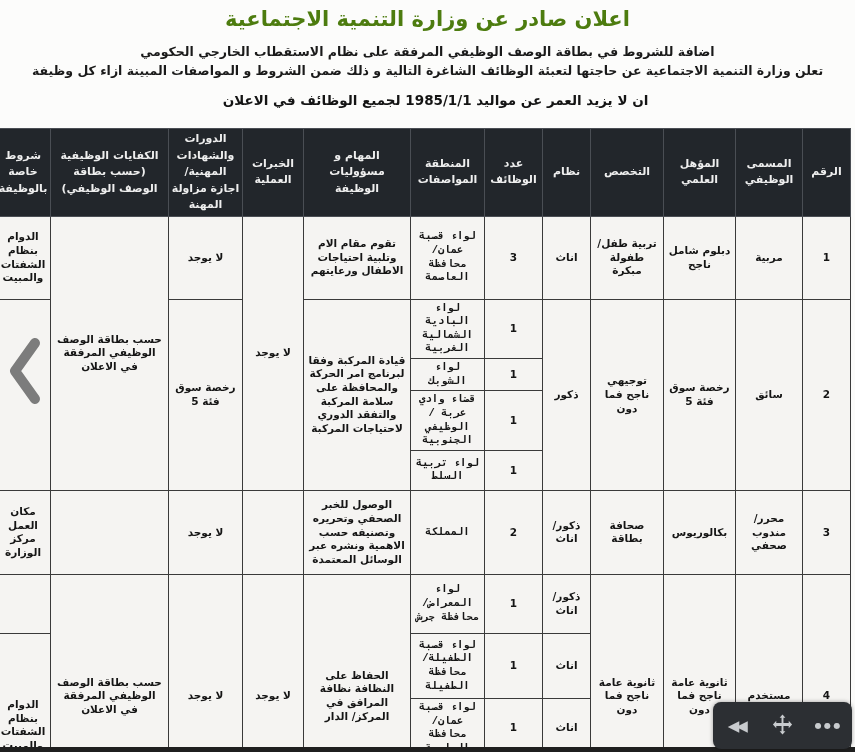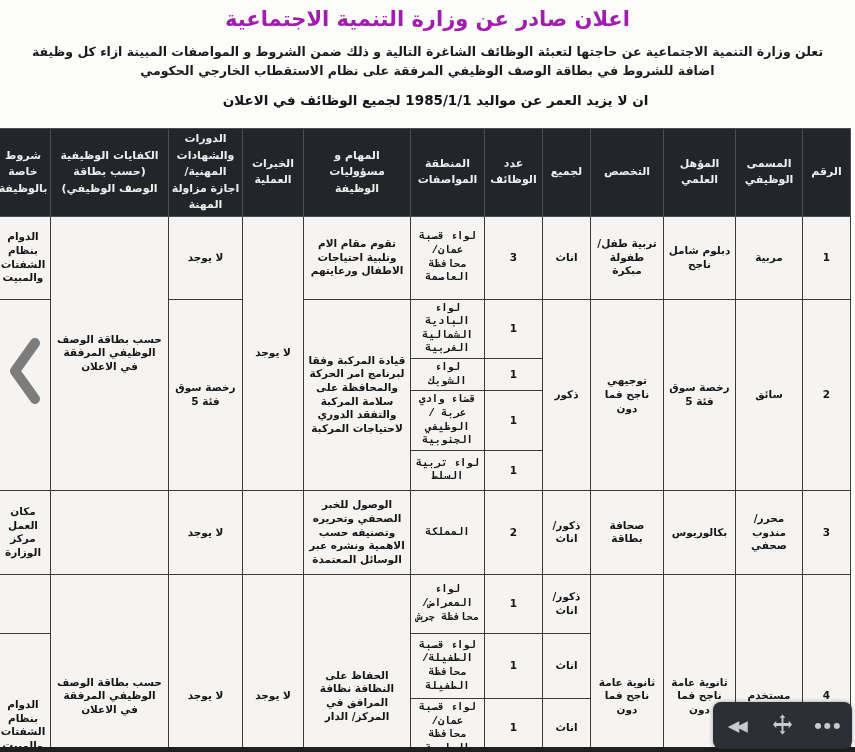--- a/index.html
+++ b/index.html
@@ -3,21 +3,21 @@
 <meta charset="utf-8">
 <style>
   * { margin:0; padding:0; box-sizing:border-box; }
   html,body { font-family:"DejaVu Sans", sans-serif; }
   .page {
     position:relative; width:855px; height:752px; overflow:hidden;
     background:#fbfbfa; color:#111; font-weight:bold;
   }
   
   .doc-header { text-align:center; height:128px; padding-top:7px; background:#fcfcfb; }
-  .doc-title { font-size:21px; letter-spacing:0; color:#a21caf; }
+  .doc-title { font-size:21px; letter-spacing:0; color:#4d7c0f; }
   .doc-intro { margin-top:11px; font-size:12.5px; line-height:1.55; color:#1a1a1a; }
   .doc-age { margin-top:11px; font-size:13.5px; color:#141414;padding-left:16px; }
 
   
   table.ann {
     direction:rtl; border-collapse:collapse; table-layout:fixed;
     width:851px; margin-right:4px; background:#f5f4f2;
     border:1px solid #222;
   }
   .ann td {
@@ -73,22 +73,22 @@
   .rewind { font-size:15px; letter-spacing:-3px; color:#c8cbce; font-family:"DejaVu Sans", sans-serif; }
 </style>
 </head>
 <body>
 
 <div class="page">
 
   <div class="doc-header">
     <div class="doc-title">اعلان صادر عن وزارة التنمية الاجتماعية</div>
     <div class="doc-intro">
+      <div>اضافة للشروط في بطاقة الوصف الوظيفي المرفقة على نظام الاستقطاب الخارجي الحكومي</div>
       <div>تعلن وزارة التنمية الاجتماعية عن حاجتها لتعبئة الوظائف الشاغرة التالية و ذلك ضمن الشروط و المواصفات المبينة ازاء كل وظيفة</div>
-      <div>اضافة للشروط في بطاقة الوصف الوظيفي المرفقة على نظام الاستقطاب الخارجي الحكومي</div>
     </div>
     <div class="doc-age">ان لا يزيد العمر عن مواليد 1985/1/1 لجميع الوظائف في الاعلان</div>
   </div>
 
   <table class="ann">
     <colgroup>
       <col style="width:48px">
         <col style="width:67px">
         <col style="width:72px">
         <col style="width:73px">
@@ -100,21 +100,21 @@
         <col style="width:74px">
         <col style="width:118px">
         <col style="width:55px">
     </colgroup>
     <tbody>
         <tr class="h-head">
       <th>الرقم</th>
       <th>المسمى الوظيفي</th>
       <th>المؤهل العلمي</th>
       <th>التخصص</th>
-      <th>لجميع</th>
+      <th>نظام</th>
       <th>عدد الوظائف</th>
       <th>المنطقة المواصفات</th>
       <th>المهام و مسؤوليات الوظيفة</th>
       <th>الخبرات العملية</th>
       <th>الدورات والشهادات المهنية/اجازة مزاولة المهنة</th>
       <th>الكفايات الوظيفية (حسب بطاقة الوصف الوظيفي)</th>
       <th>شروط خاصة بالوظيفة</th>
     </tr>
 
     <tr class="h-r1">

